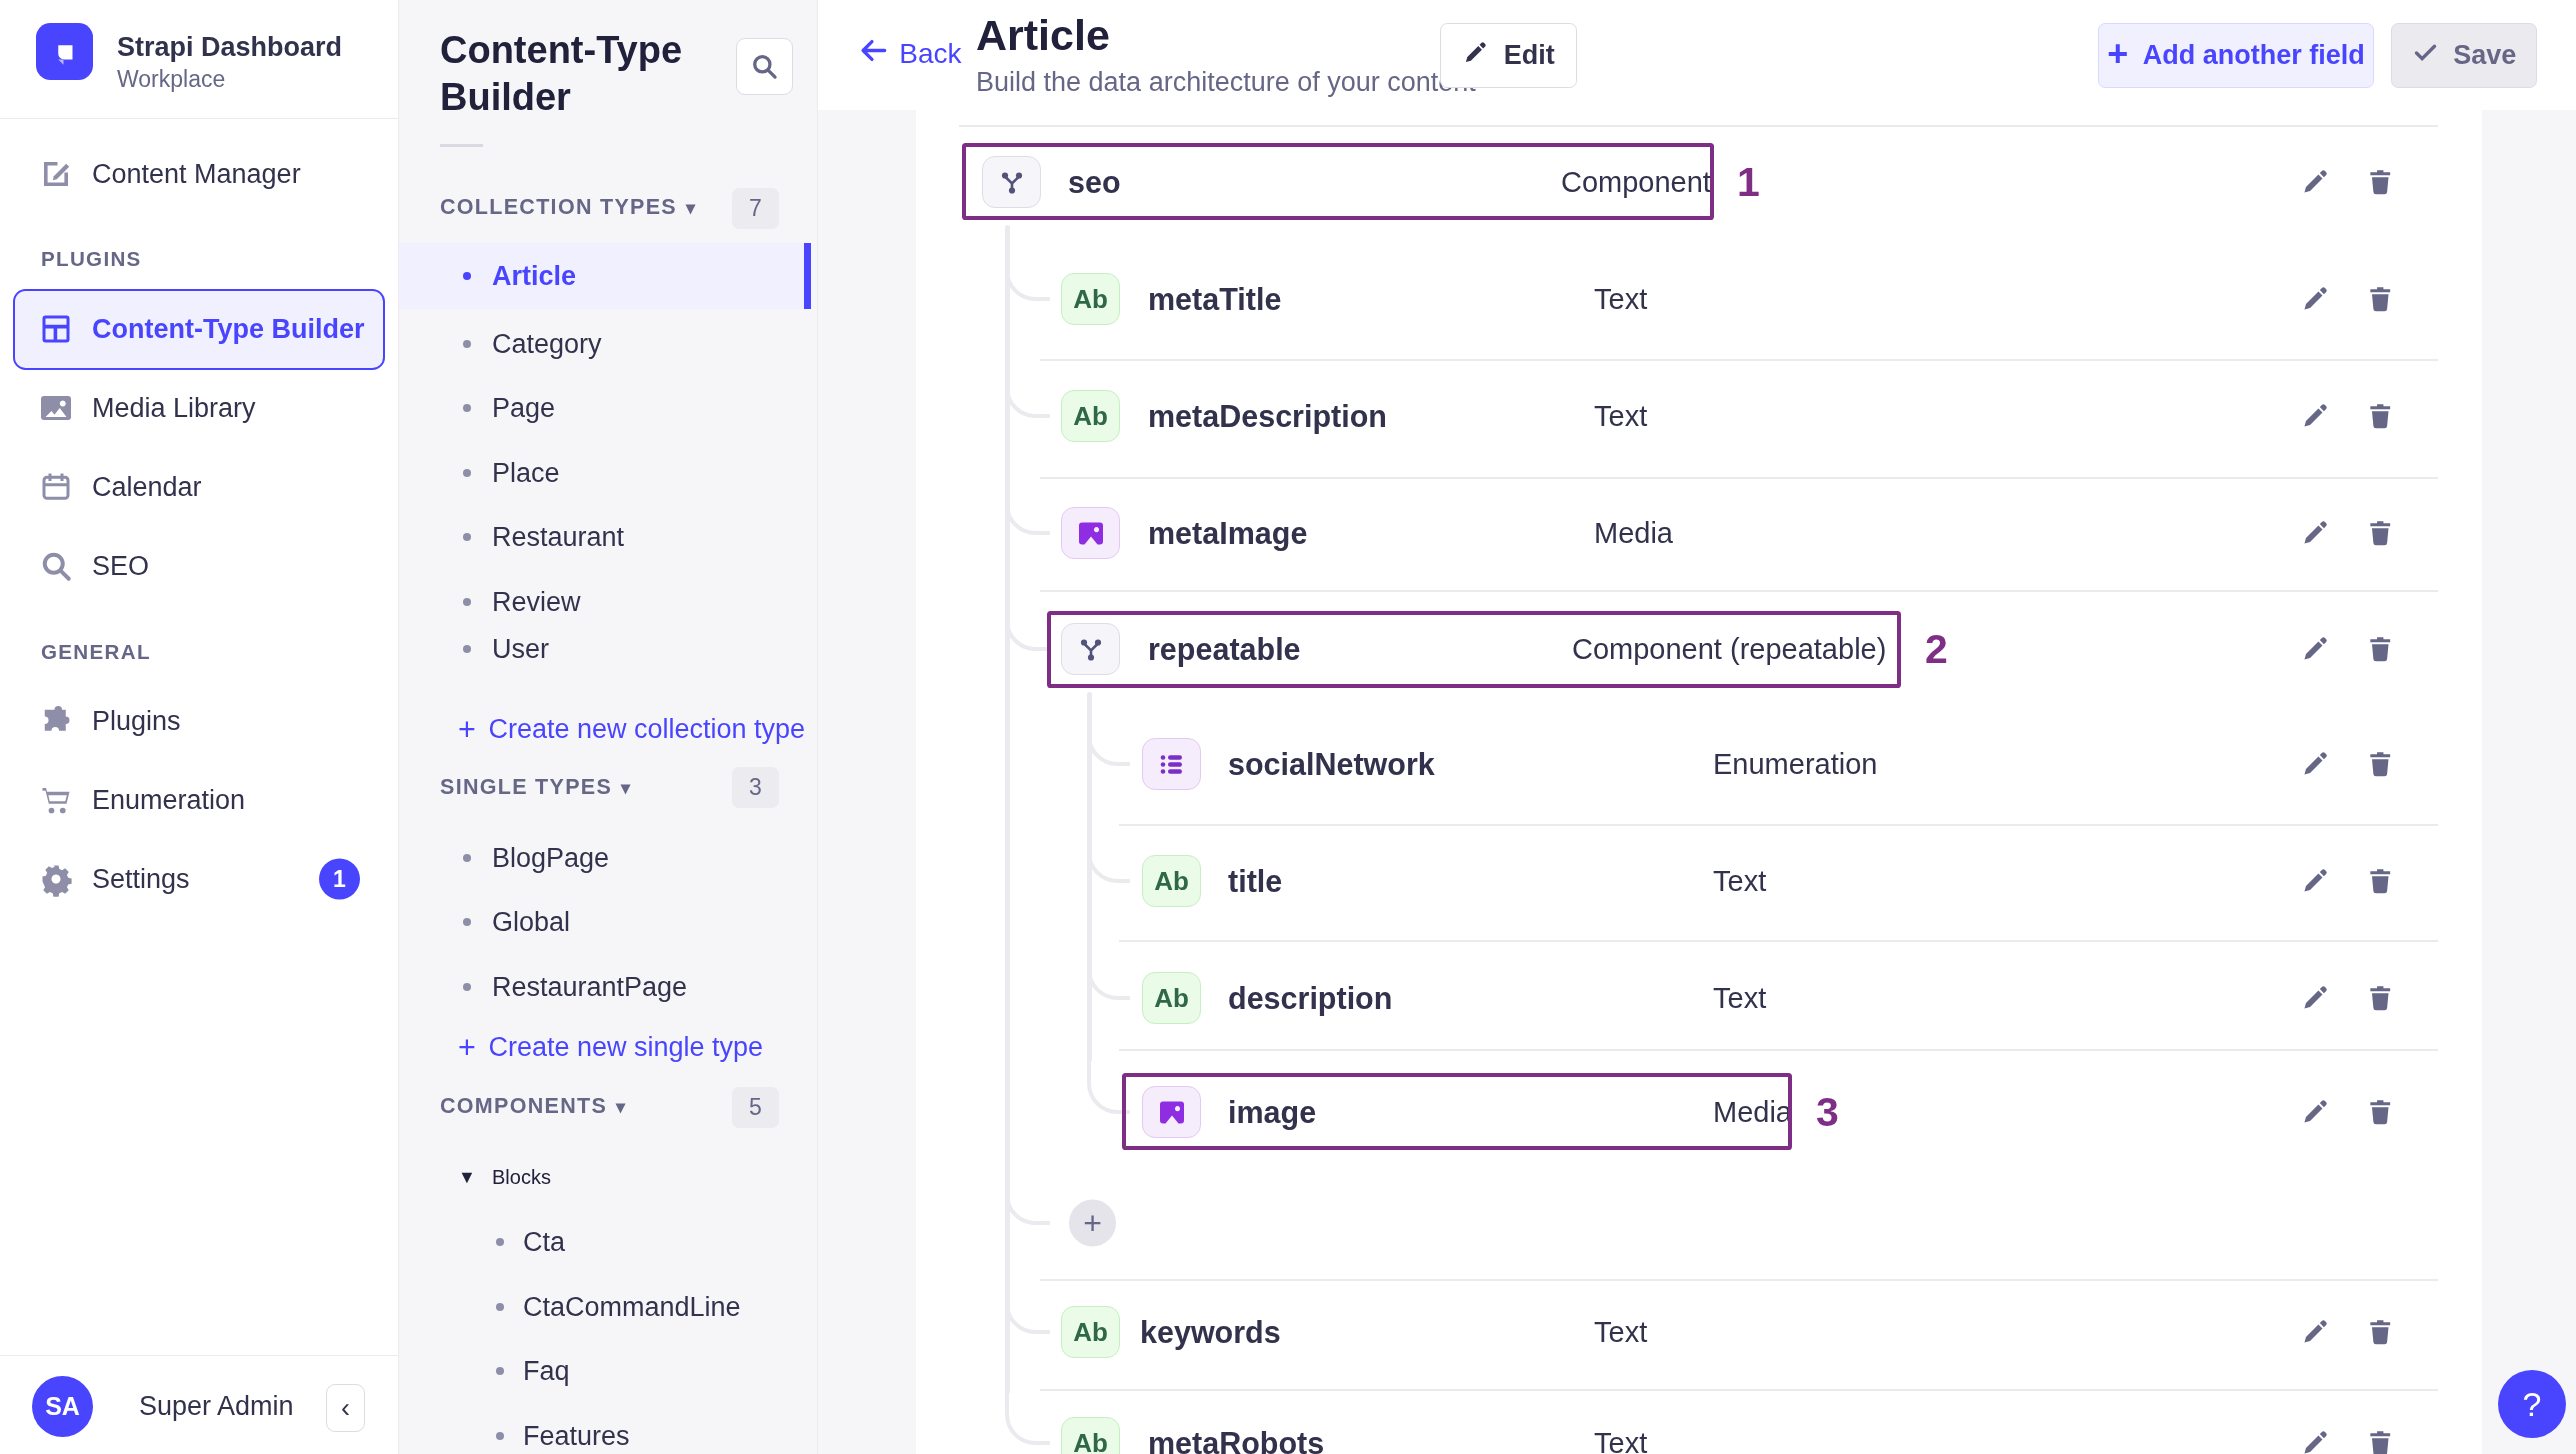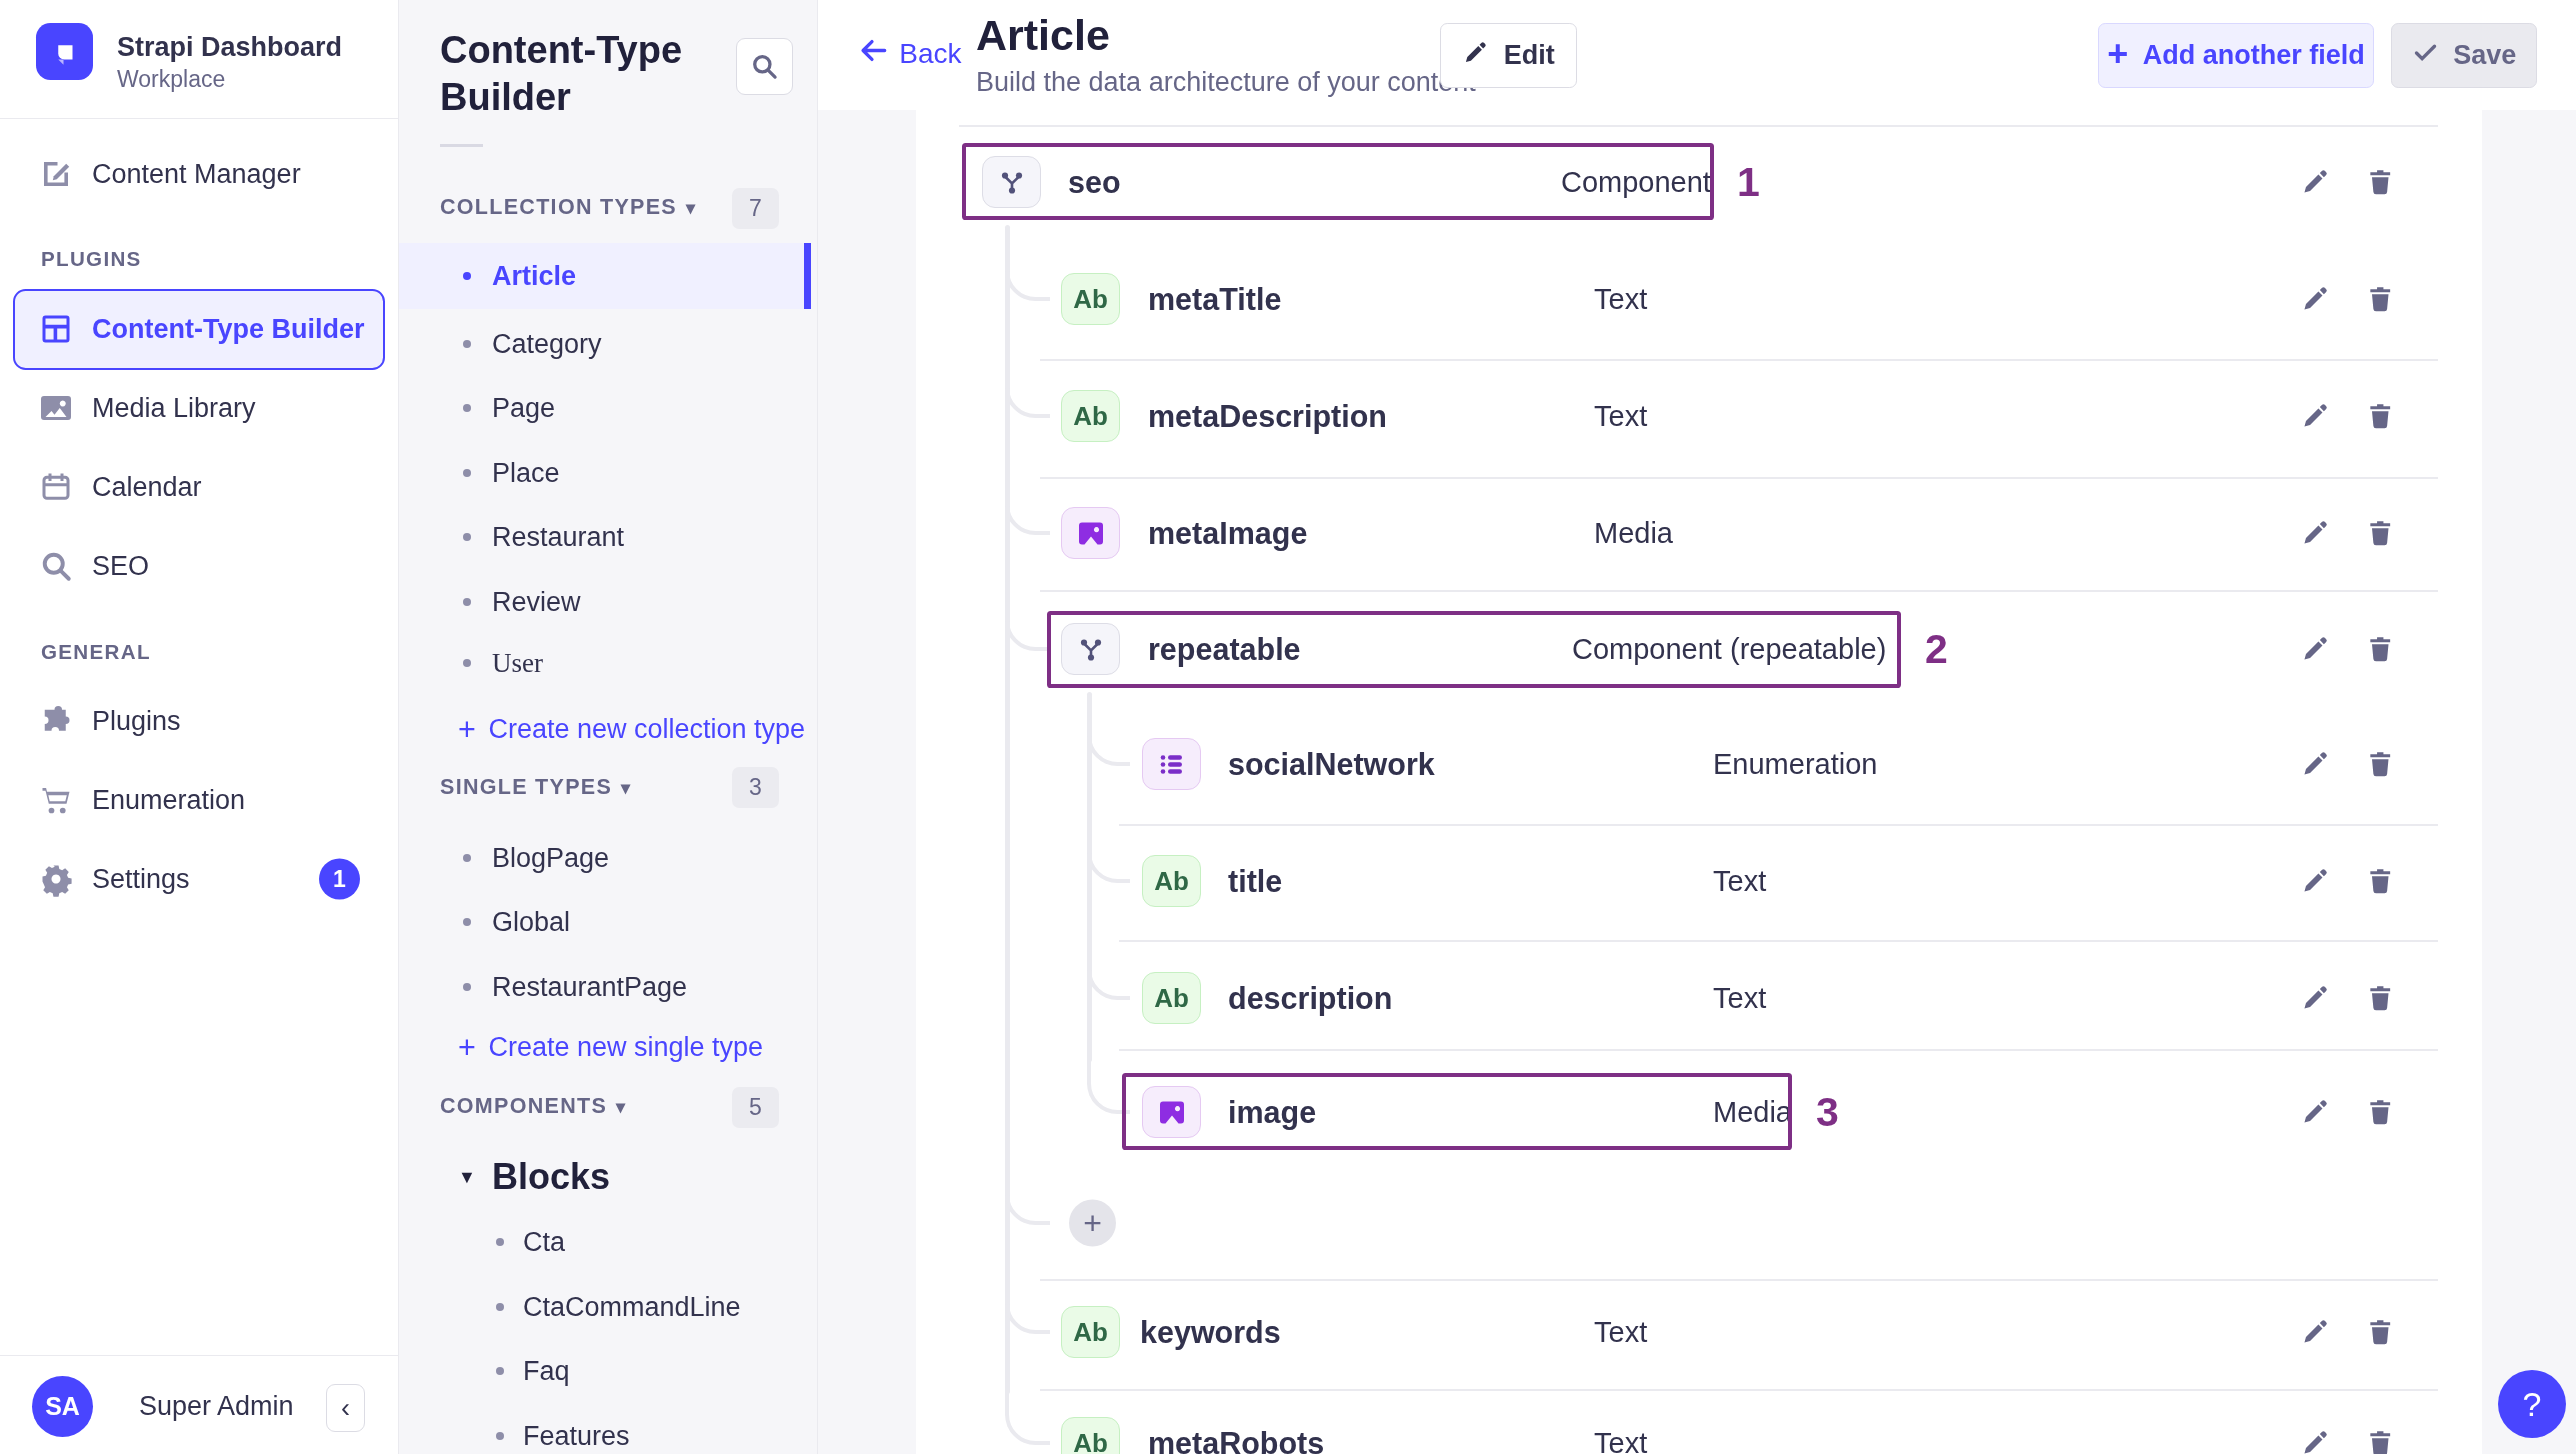--- a/index.html
+++ b/index.html
@@ -57,21 +57,21 @@
   .sub-item .lb{position:absolute;left:93px;top:50%;transform:translateY(-50%);font-size:27px;color:#32324D}
   .sub-item.lvl2 .dot{left:97px}
   .sub-item.lvl2 .lb{left:124px}
   .sub-item.active{background:var(--accent-bg)}
   .sub-item.active .dot{background:var(--accent)}
   .sub-item.active .lb{color:var(--accent);font-weight:bold}
   .sub-item.active .bar{position:absolute;right:0;top:0;width:7.2px;height:100%;background:var(--accent)}
   .sub-create{left:59px;font-size:27px;color:var(--accent);cursor:pointer}
   .sub-create .plus{font-size:30.5px;margin-right:12.6px}
   .blocks-arrow{position:absolute;left:59px;top:50%;transform:translateY(-50%);font-size:20px;color:#21213B}
-  .blocks-lb{position:absolute;left:93px;top:50%;transform:translateY(-50%);font-size:36px;font-weight:bold;color:#21213B}
+  .blocks-lb{position:absolute;left:93px;top:50%;transform:translateY(-50%);font-size:20px;font-weight:normal;color:#21213B}
 
   
   #main{position:absolute;left:818px;top:0;width:1758px;height:1454px;background:var(--bg)}
   #topbar{position:absolute;left:0;top:0;width:100%;height:110px;background:#fff}
   #back{left:40px;top:54px;display:flex;align-items:center;gap:10.8px;color:var(--accent);
       font-size:28px;cursor:pointer}
   #page-head{left:158px;top:10.8px}
   #page-title{font-size:43px;font-weight:bold;color:#21213B}
   #page-subtitle{font-size:27px;color:var(--muted);margin-top:7.2px}
   .btn{position:absolute;top:23px;height:65px;border-radius:7.2px;box-sizing:border-box;
@@ -220,21 +220,21 @@
         <span class="lb">Place</span>
       </div>
       <div class="sub-item abs" style="top: 504px;">
         <div class="dot"></div>
         <span class="lb">Restaurant</span>
       </div>
       <div class="sub-item abs" style="top: 569px;">
         <div class="dot"></div>
         <span class="lb">Review</span>
       </div>
-      <div class="sub-item abs" style="top: 630px; font-family: Liberation Serif, serif;">
+      <div class="sub-item abs" style="top: 616px;">
         <div class="dot"></div>
         <span class="lb">User</span>
       </div>
       <div class="sub-create abs flex" style="top: 712px;">
         <span class="plus">+</span>
         <span>Create new collection type</span>
       </div>
       <div class="sub-sec abs" style="top: 775px;"><span>SINGLE TYPES</span><span class="chev">▾</span></div>
       <div class="count-badge abs" style="top: 767px;">3</div>
       <div class="sub-item abs" style="top: 825px; text-decoration: underline;">

